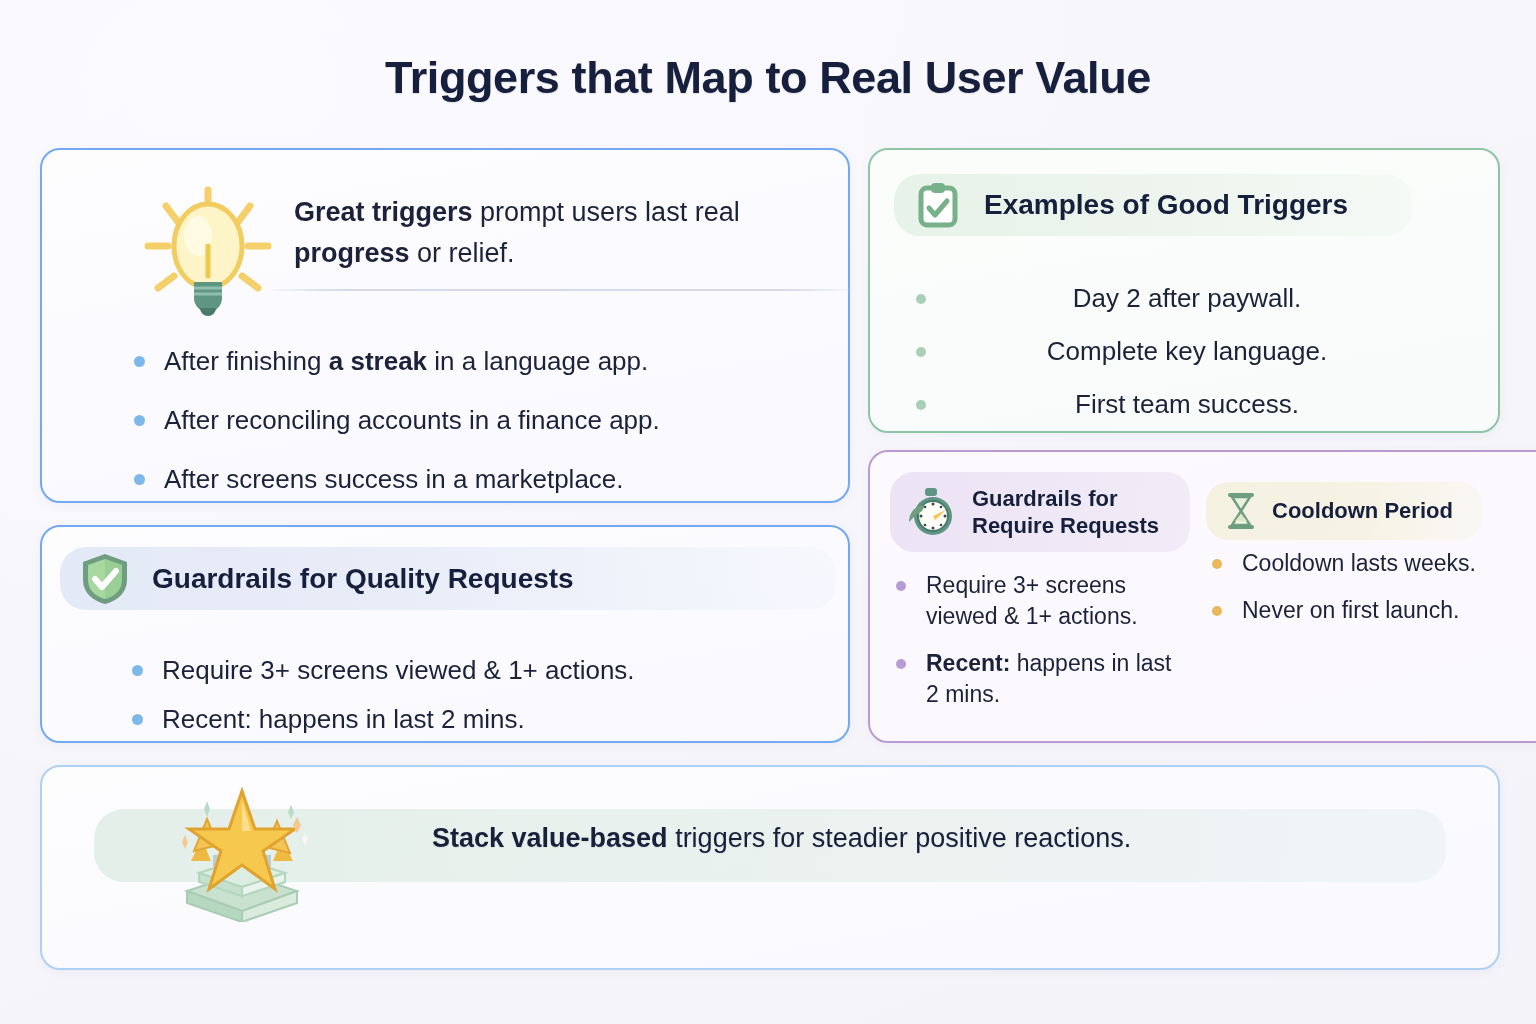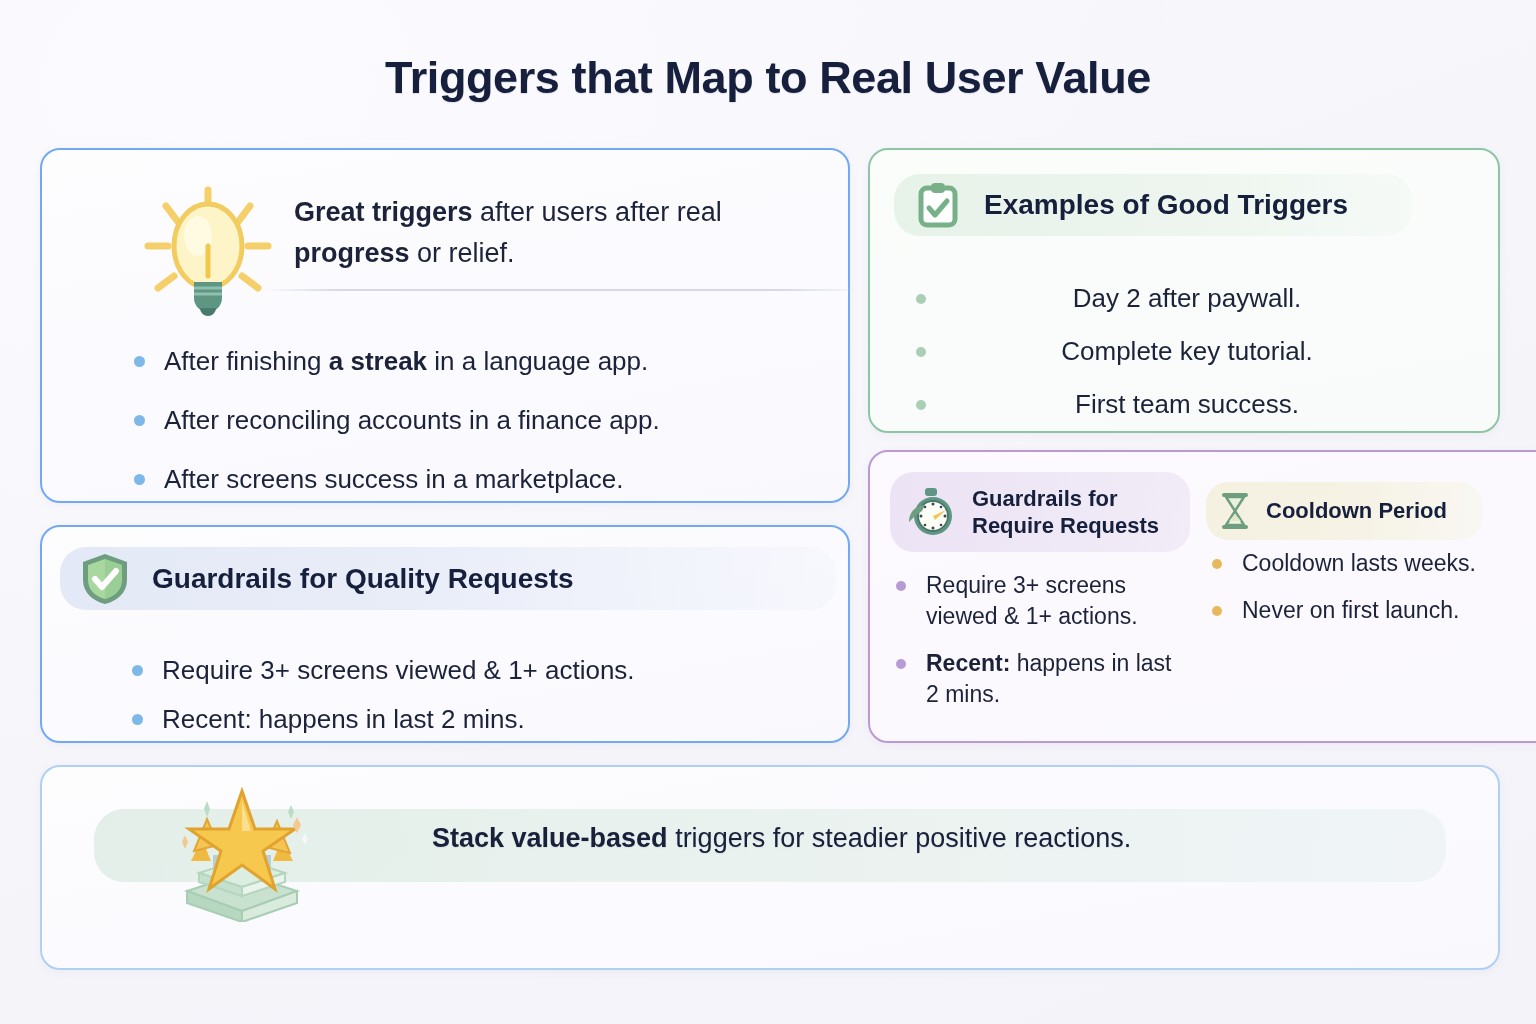--- a/index.html
+++ b/index.html
@@ -185,21 +185,21 @@
     padding: 0 16px;
     background: linear-gradient(100deg, #ece3f4 0%, #efe8f6 60%, #f1ecf8 100%);
     border-radius: 24px;
   }
   #pill-quality .pill-icon { width: 50px; height: 52px; }
   #pill-quality .pill-label { font-size: 22px; line-height: 27px; margin-left: 16px; }
 
   #pill-cooldown {
     position: relative; left: 0; top: 10px;
     width: 276px; height: 58px;
-    padding: 0 12px;
+    padding: 0 18px;
     background: linear-gradient(100deg, #f4f1e1 0%, #f6f3e6 60%, rgba(248,246,236,0.6) 100%);
     border-radius: 22px;
   }
   #pill-cooldown .pill-icon { width: 34px; height: 40px; }
   #pill-cooldown .pill-label { font-size: 22px; margin-left: 14px; white-space: nowrap; }
 
   .sub-list { list-style: none; margin-top: 18px; }
   .sub-list li {
     position: relative;
     padding-left: 36px;
@@ -267,21 +267,21 @@
       <ellipse cx="70" cy="62" rx="34" ry="42" fill="#fdf4c8" stroke="#f2cc5e" stroke-width="5"></ellipse>
       <ellipse cx="60" cy="52" rx="14" ry="20" fill="#fefbe6" opacity="0.85"></ellipse>
       <path d="M70 62 L70 92" stroke="#f0c84e" stroke-width="5" stroke-linecap="round"></path>
       <path d="M56 98 h28 v16 a14 14 0 0 1 -28 0 z" fill="#5f9583"></path>
       <path d="M56 104 h28 M56 110 h28" stroke="#8fc0ad" stroke-width="3"></path>
       <path d="M62 124 h16 a8 8 0 0 1 -16 0 z" fill="#4a7a6a"></path>
     </svg>
   </div>
 
   <div class="lead-text">
-    <b>Great triggers</b><span> after users after real </span><b>progress</b><span> or relief.</span>
+    <b>Great triggers</b><span> prompt users last real </span><b>progress</b><span> or relief.</span>
   </div>
 
   <div class="divider"></div>
 
   <ul class="bullet-list" id="list-triggers">
     <li><span>After finishing </span><b>a streak</b><span> in a language app.</span></li>
     <li><span>After reconciling accounts in a finance app.</span></li>
     <li><span>After screens success in a marketplace.</span></li>
   </ul>
 </div>
@@ -294,21 +294,21 @@
         <rect x="5" y="6" width="34" height="37" rx="6" fill="#ffffff" stroke="#78b189" stroke-width="5"></rect>
         <rect x="15" y="1" width="14" height="10" rx="4" fill="#78b189"></rect>
         <path d="M13 26 l6 7 l12 -14" fill="none" stroke="#78b189" stroke-width="5" stroke-linecap="round" stroke-linejoin="round"></path>
       </svg>
     </span>
     <span class="pill-label">Examples of Good Triggers</span>
   </div>
 
   <ul class="bullet-list" id="list-examples">
     <li><span>Day 2 after paywall.</span></li>
-    <li><span>Complete key tutorial.</span></li>
+    <li><span>Complete key language.</span></li>
     <li><span>First team success.</span></li>
   </ul>
 </div>
 
 <div class="card card-blue" id="card-guardrails">
 
   <div class="pill" id="pill-guardrails">
     <span class="pill-icon">
       <svg viewBox="0 0 50 54" width="50" height="54">
         <path d="M25 2 L47 10 V28 C47 41 37 49 25 52 C13 49 3 41 3 28 V10 Z" fill="#6f9d7f"></path>

